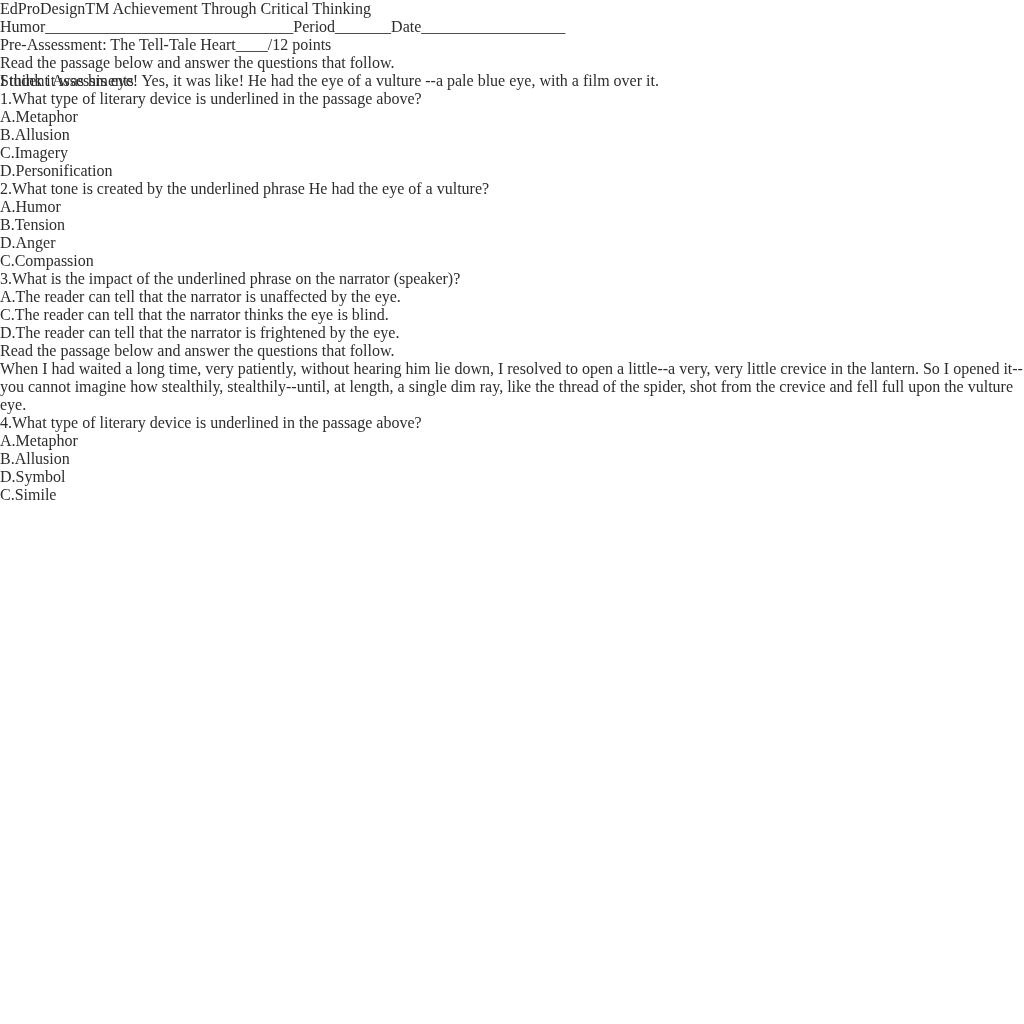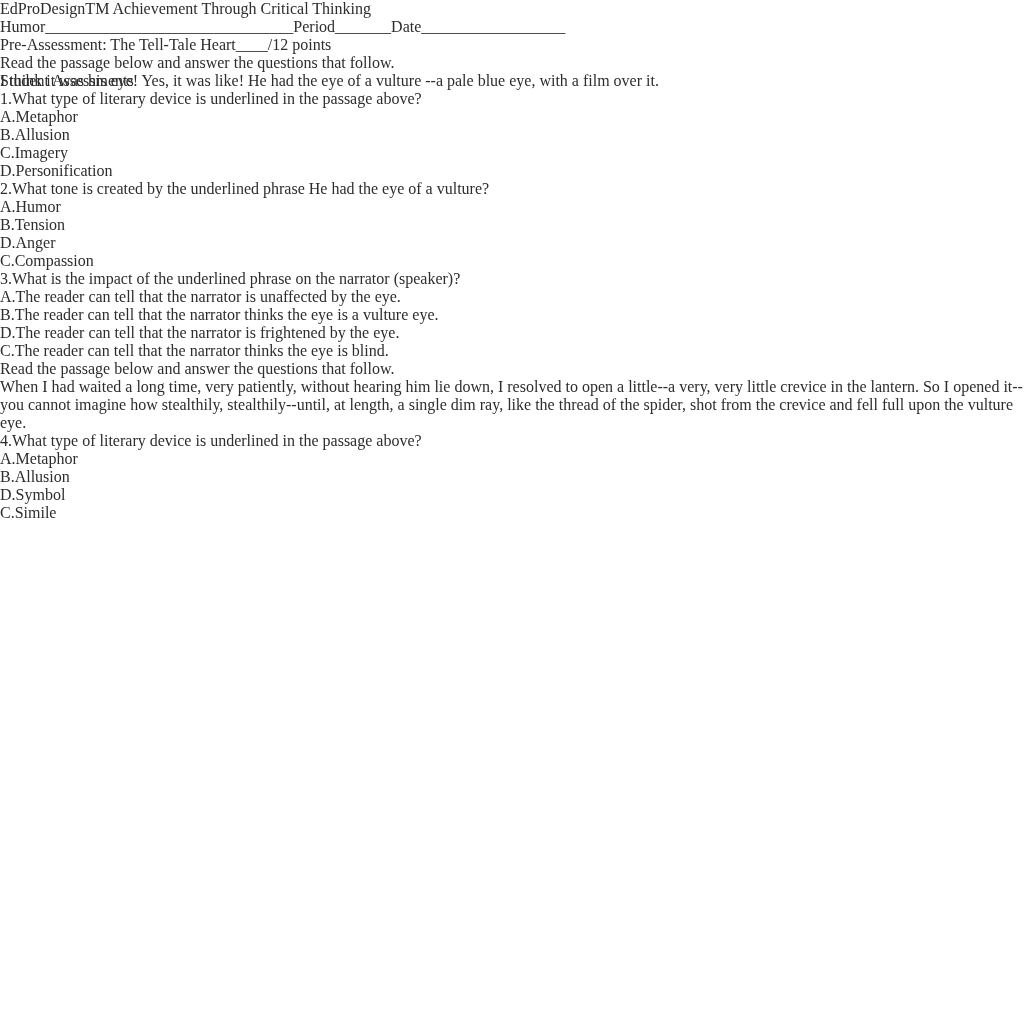--- a/index.html
+++ b/index.html
@@ -94,23 +94,22 @@
       <div class="q-line"><span class="q-num">2.</span><span>What tone is created by the underlined phrase </span><span class="u">He had the eye of a vulture</span><span>?</span></div>
       <div class="option"><span class="letter">A.</span><span>Humor</span></div>
       <div class="option"><span class="letter">B.</span><span>Tension</span></div>
       <div class="option"><span class="letter">D.</span><span>Anger</span></div>
       <div class="option"><span class="letter">C.</span><span>Compassion</span></div>
     </div>
 
     <div class="question" style="top:404px">
       <div class="q-line"><span class="q-num">3.</span><span>What is the impact of the underlined phrase on the narrator (speaker)?</span><span class="u"></span><span></span></div>
       <div class="option"><span class="letter">A.</span><span>The reader can tell that the narrator is unaffected by the eye.</span></div>
-      <div class="option"><span class="letter">B.</span><span>The reader can tell that the narrator thinks the eye is a vulture eye.</span></div>
+      <div class="option"><span class="letter">C.</span><span>The reader can tell that the narrator thinks the eye is blind.</span></div>
       <div class="option"><span class="letter">D.</span><span>The reader can tell that the narrator is frightened by the eye.</span></div>
-      <div class="option"><span class="letter">C.</span><span>The reader can tell that the narrator thinks the eye is blind.</span></div>
     </div>
 
     <div class="instr" style="top:515px">Read the passage below and answer the questions that follow.</div>
 
     <div class="pbox" style="top:535px">
       <span>When I had waited a long time, very patiently, without hearing him lie down, I resolved to open a little--a very, very little crevice in the lantern. So I opened it--you cannot imagine how stealthily, stealthily--until, at length, </span><span class="u">a single dim ray, like the thread of the spider</span><span>, shot from the crevice and fell full upon the vulture eye.</span>
     </div>
 
     <div class="question" style="top:618px">
       <div class="q-line"><span class="q-num">4.</span><span>What type of literary device is underlined in the passage above?</span><span class="u"></span><span></span></div>

